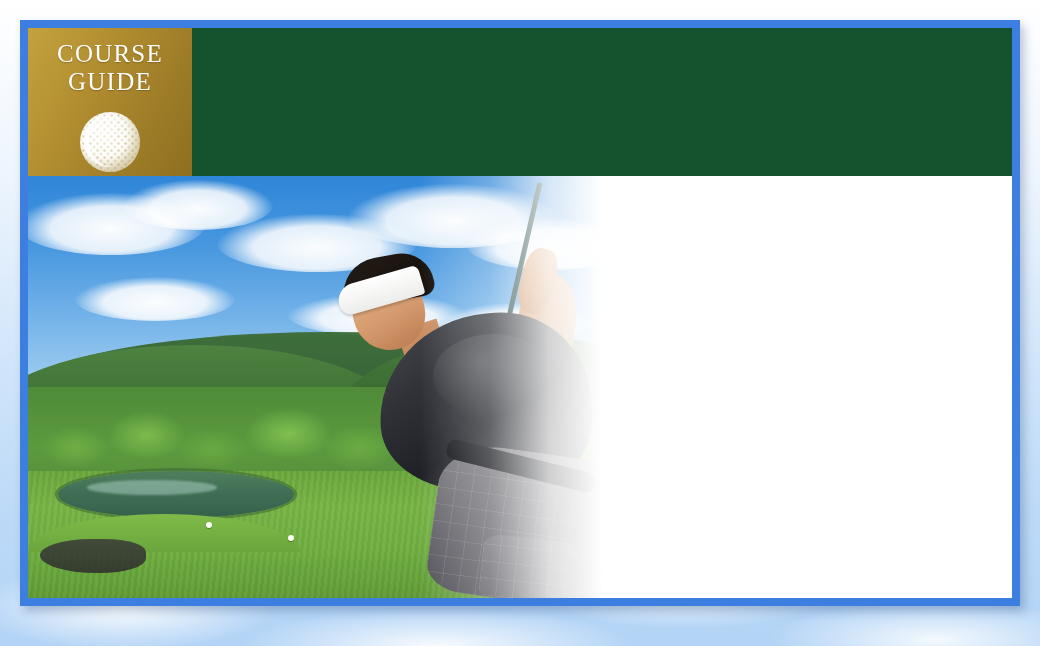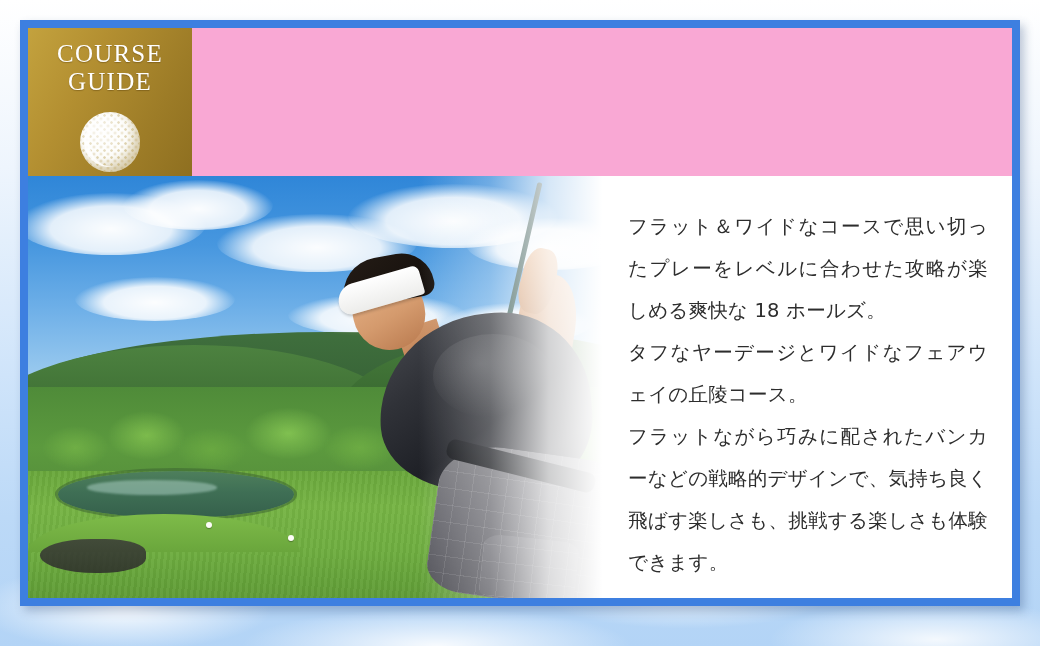--- a/index.html
+++ b/index.html
@@ -29,21 +29,21 @@
     position:absolute;
     left:20px; top:20px;
     width:1000px; height:586px;
     background:#ffffff;
     border:8px solid #3d7fe0;
     box-shadow:4px 5px 9px rgba(40,70,120,.30);
   }
   #card-inner {
     position:relative;
     width:100%; height:100%;
-    background:#f9a8d4;
+    background:#14532d;
     overflow:hidden;
   }
 
   
   #header {
     position:absolute;
     left:0; top:0;
     width:984px; height:148px;
     display:flex;
   }
@@ -457,22 +457,17 @@
               <div class="g-part" id="g-pants"></div>
               <div class="g-part" id="g-belt"></div>
               <div class="g-part" id="g-leg"></div>
             </div>
 
           </div>
           <div id="photo-fade-top"></div>
           <div id="photo-fade"></div>
         </div>
 
-        <div id="description">
-          <p>フラット＆ワイドなコースで思い切ったプレーをレベルに合わせた攻略が楽しめる爽快な 18 ホールズ。
-タフなヤーデージとワイドなフェアウェイの丘陵コース。
-フラットながら巧みに配されたバンカーなどの戦略的デザインで、気持ち良く飛ばす楽しさも、挑戦する楽しさも体験できます。</p>
-        </div>
 
       </div>
     </div>
   </div>
 </div>
 
 </body></html>

